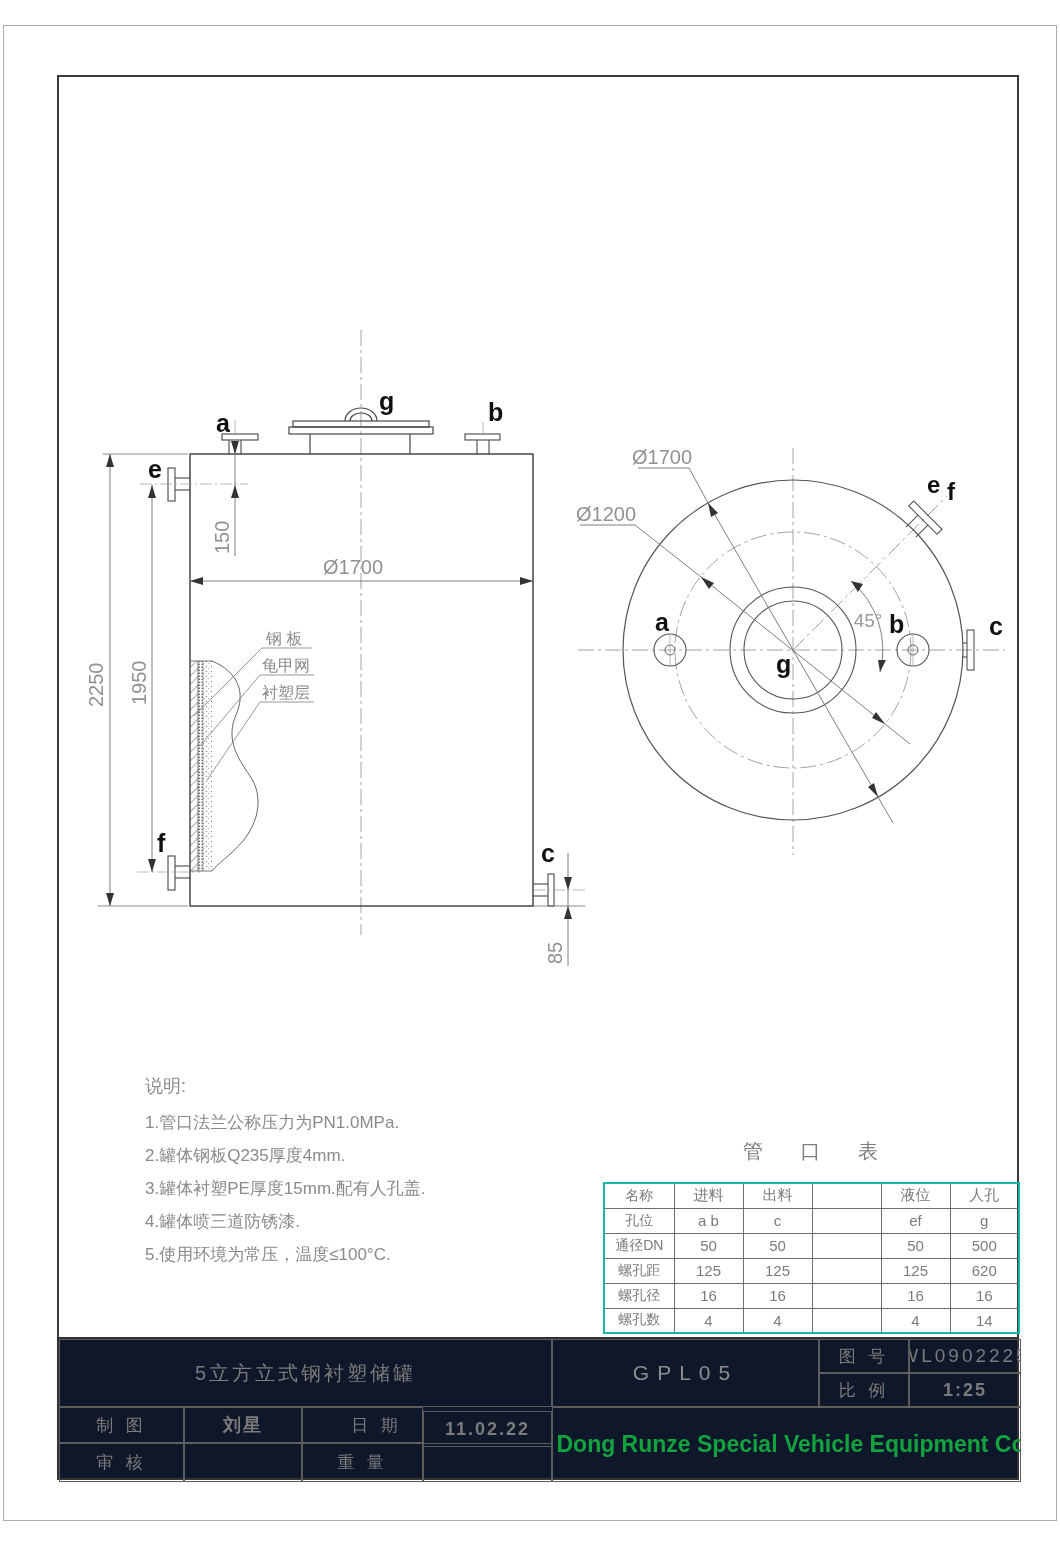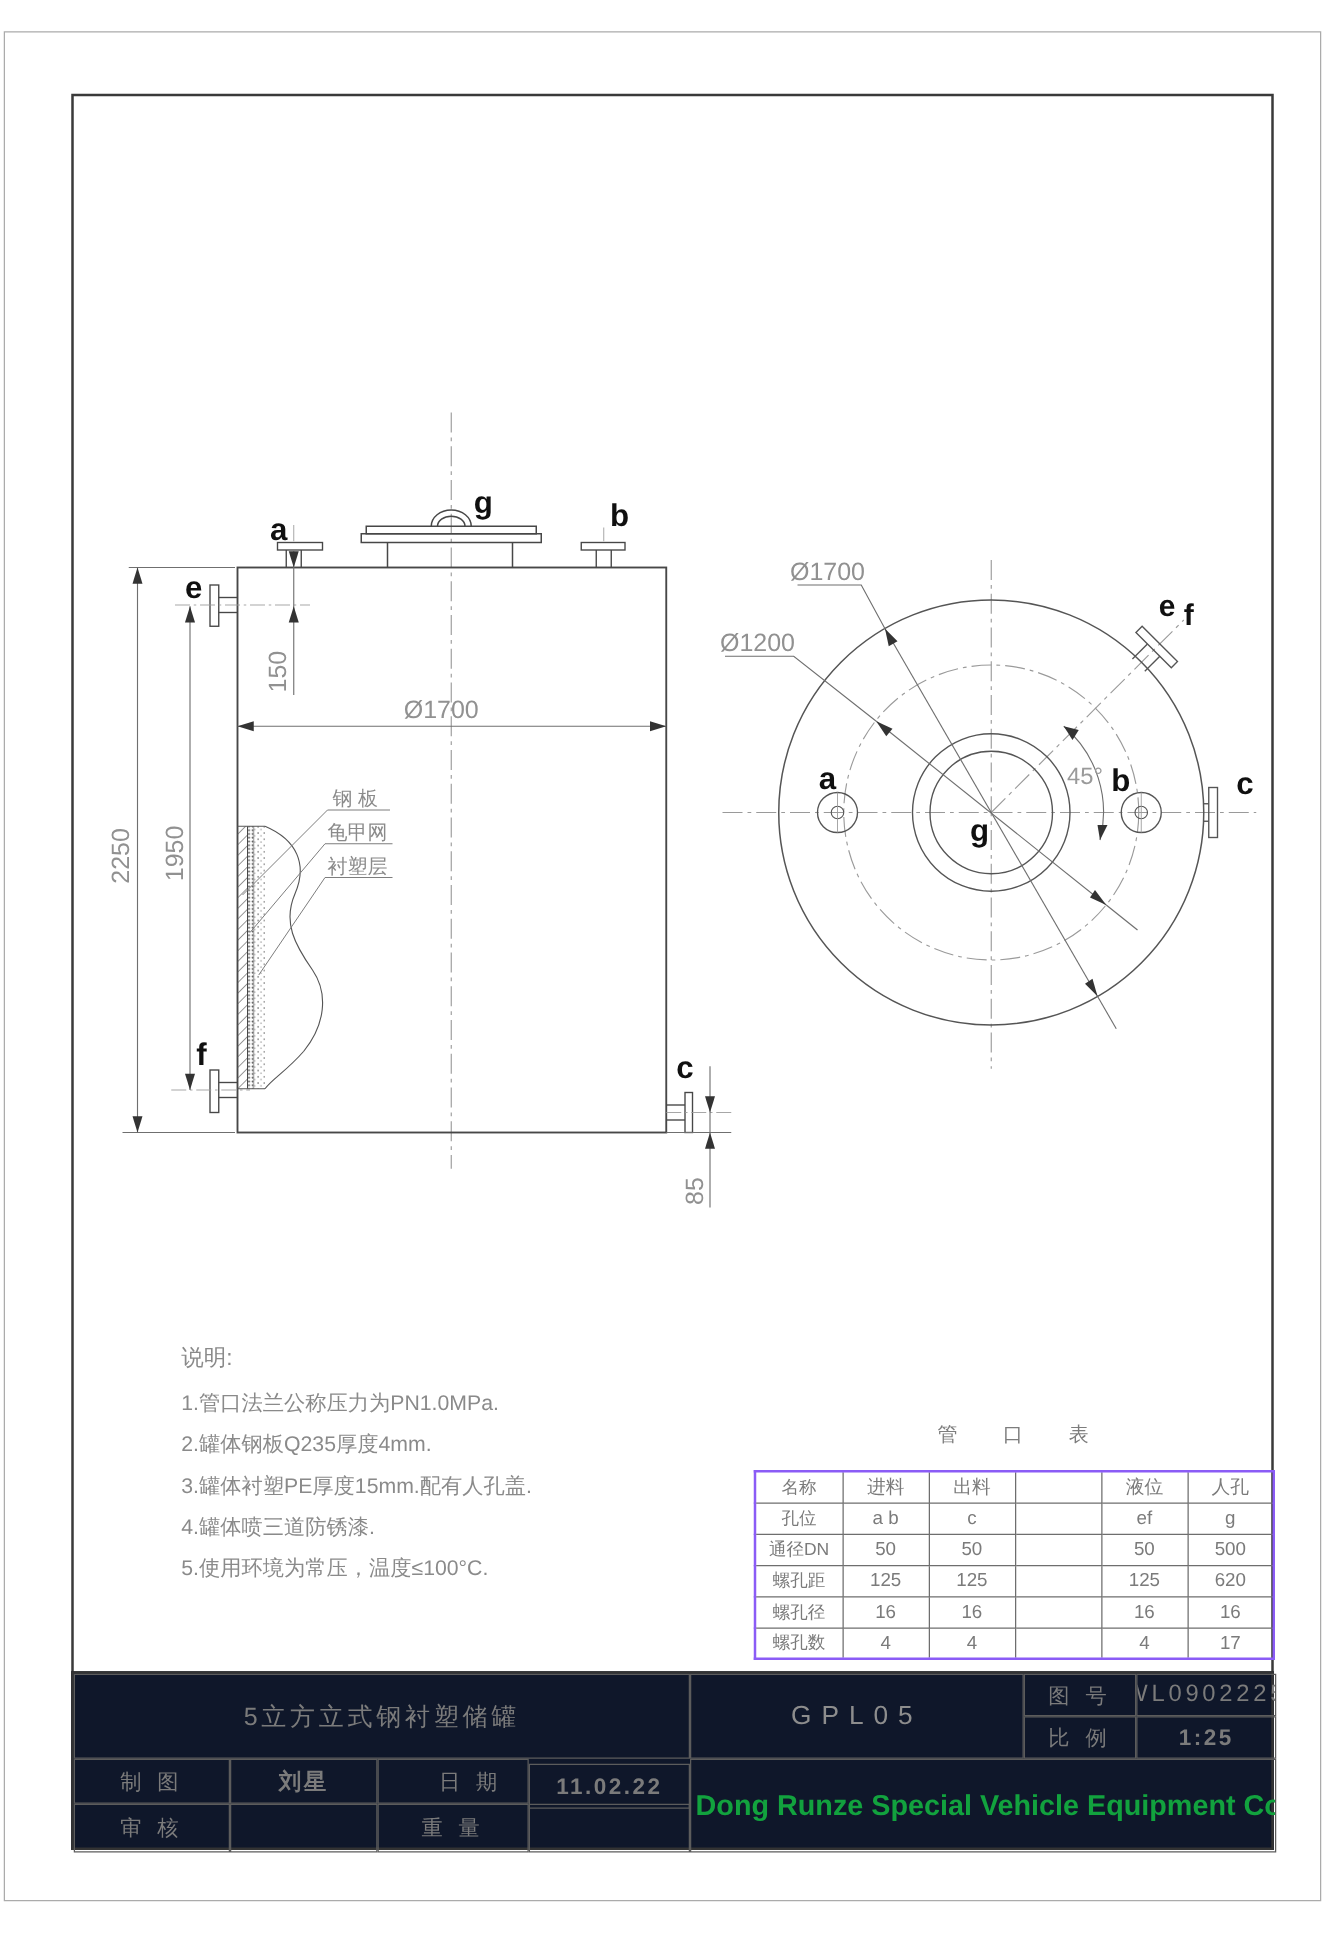--- a/index.html
+++ b/index.html
@@ -9,25 +9,25 @@
   .frame { position:absolute; left:57px; top:75px; width:962px; height:1405px; border:2px solid #3a3a3a; }
   .drawing-svg { position:absolute; left:0; top:0; }
 
   
   .notes { position:absolute; left:145px; top:1074px; width:330px; color:#8a8a8a; }
   .notes .notes-title { font-size:18px; margin-bottom:8px; }
   .notes .note-line { font-size:17px; line-height:33px; white-space:nowrap; }
 
   
   .pipe-table-wrap { position:absolute; left:603px; top:1138px; width:415px; }
-  .pipe-table-title { text-align:center; font-size:16px; color:#7d7d7d; letter-spacing:16px; padding-left:16px; margin-bottom:17px; }
+  .pipe-table-title { text-align:center; font-size:20px; color:#7d7d7d; letter-spacing:16px; padding-left:16px; margin-bottom:17px; }
   table.pipe-table { border-collapse:collapse; table-layout:fixed; width:415px; }
   table.pipe-table td { border:1px solid #6e6e6e; height:25px; text-align:center; vertical-align:middle;
        font-size:15px; color:#7b7b7b; overflow:hidden; white-space:nowrap; }
-  table.pipe-table { border:2px solid #8b5cf6; }
+  table.pipe-table { border:2px solid #14b8a6; }
   table.pipe-table td.rowlab { font-size:14px; }
 
   
   .title-block { position:absolute; left:57px; top:1337px; width:962px; height:143px; border:2px solid #333; background:#0f172a; }
   .tb-cell { position:absolute; border:1px solid #5c5c5c; display:flex; align-items:center; justify-content:center;
        color:#7b7b7b; overflow:hidden; white-space:nowrap; }
   .tb-title { font-size:20px; letter-spacing:3px; }
   .tb-model { font-size:21px; letter-spacing:8px; color:#8d8d8d; }
   .tb-small { font-size:17px; letter-spacing:4px; }
   .tb-val { font-size:18px; letter-spacing:2px;font-weight:bold; }
@@ -300,21 +300,21 @@
         <td></td>
         <td>16</td>
         <td>16</td>
       </tr>
       <tr>
         <td class="rowlab">螺孔数</td>
         <td>4</td>
         <td>4</td>
         <td></td>
         <td>4</td>
-        <td>17</td>
+        <td>14</td>
       </tr>
     </tbody>
       </table>
   </div>
 
   <div class="title-block">
     <div class="tb-cell tb-title" style="left:0; top:0; width:493px; height:68px;">5立方立式钢衬塑储罐</div>
 
     <div class="tb-cell tb-small" style="left:0; top:68px; width:125px; height:36px;">制 图</div>
     <div class="tb-cell tb-val" style="left:125px; top:68px; width:118px; height:36px;">刘星</div>

